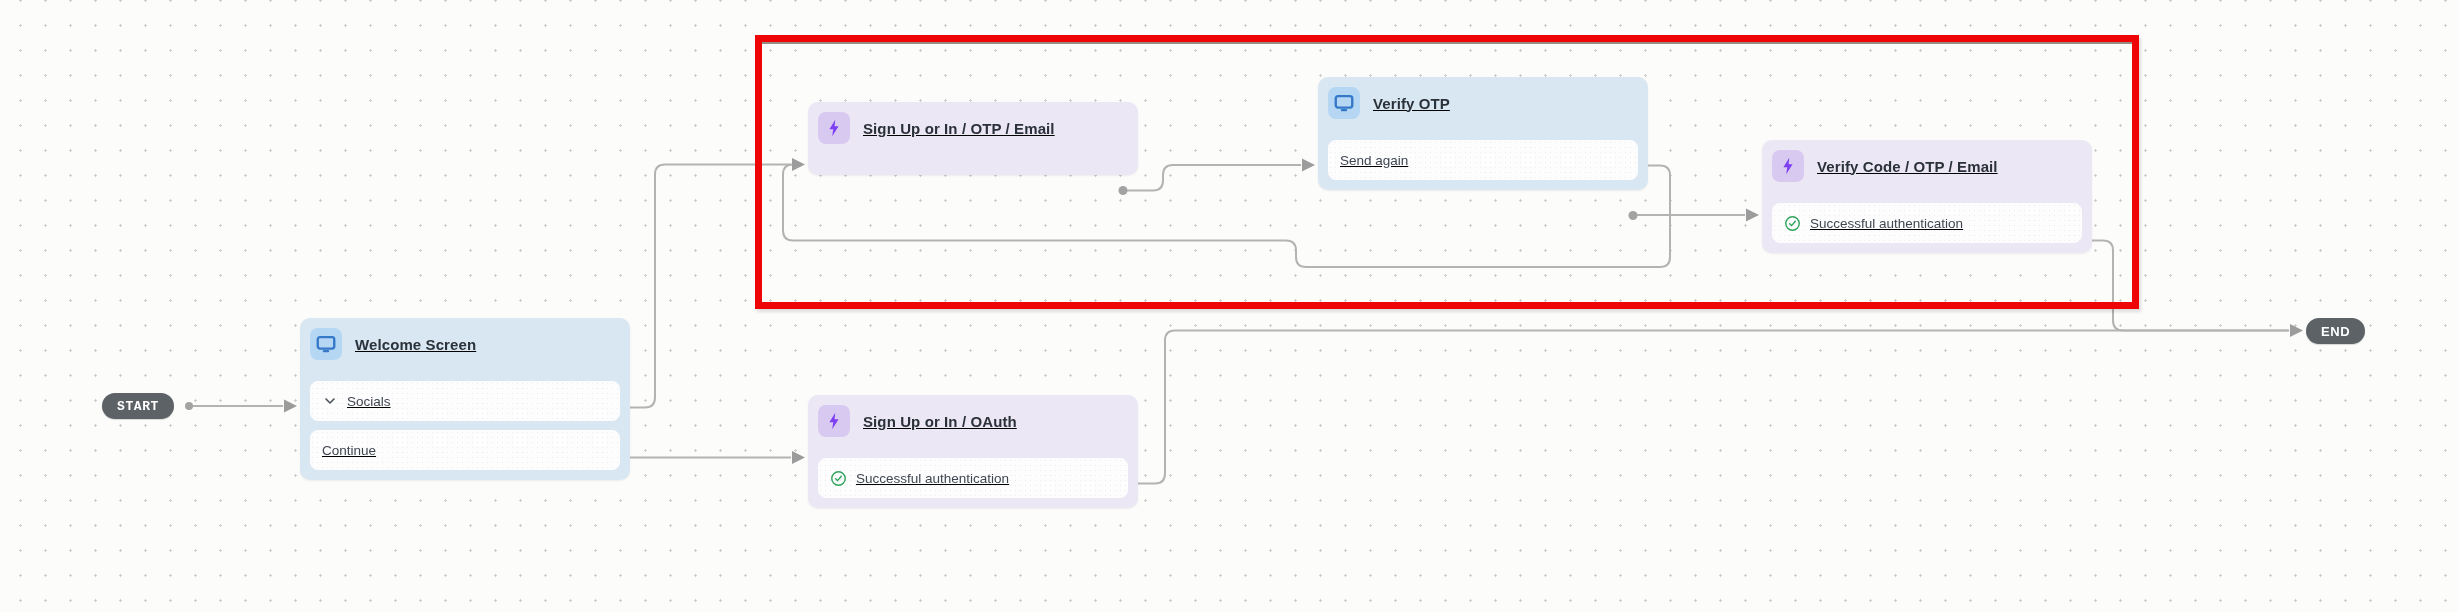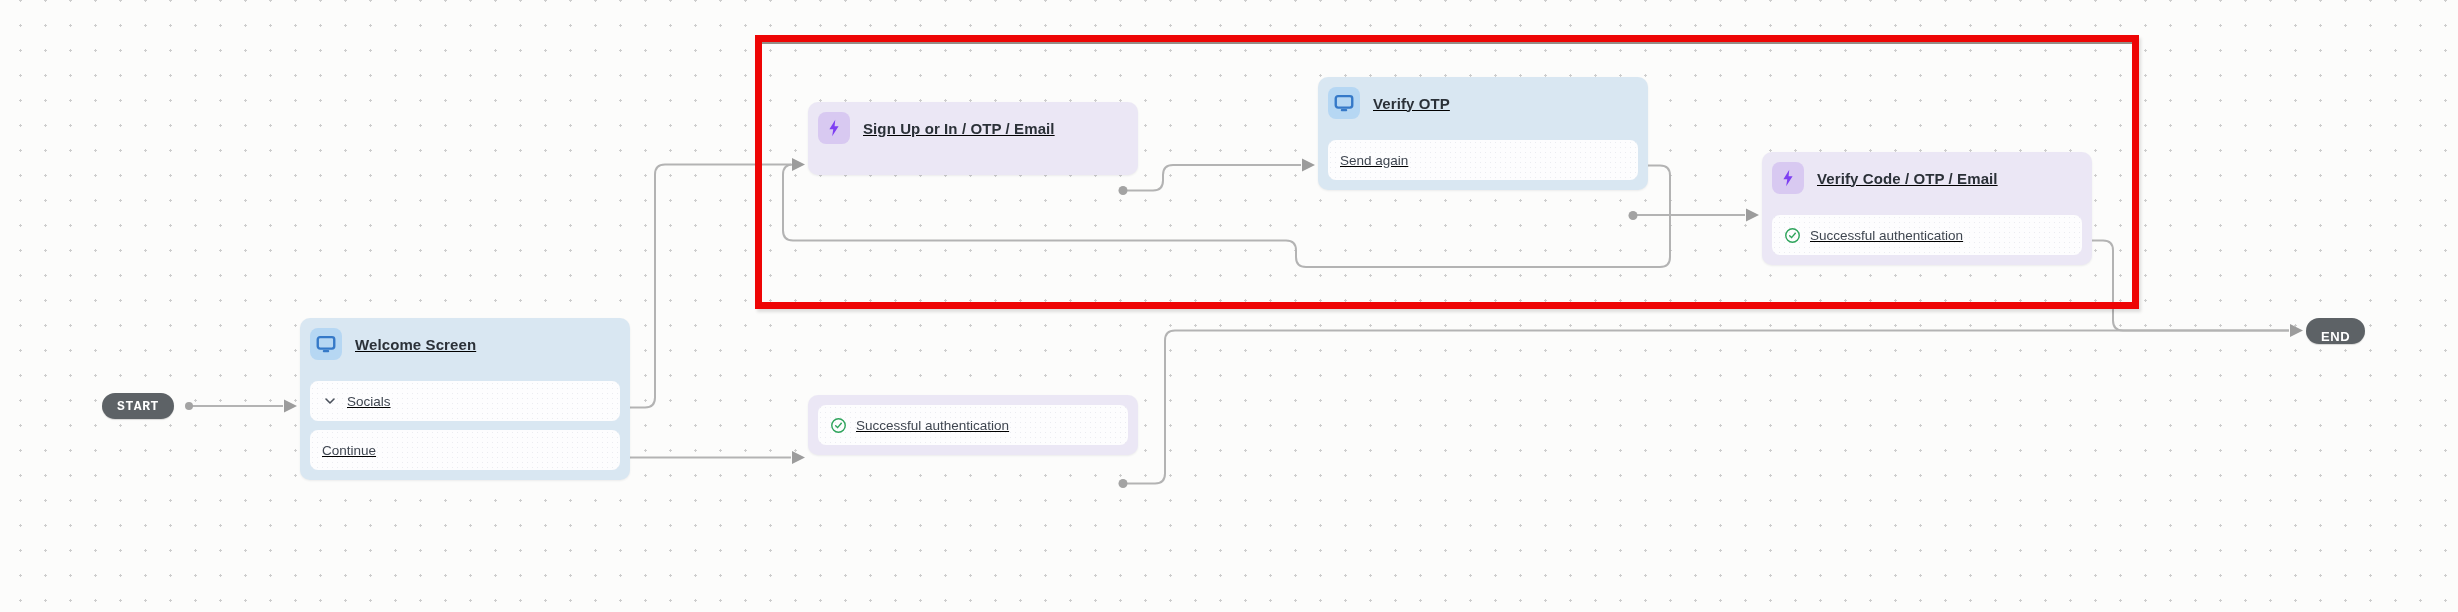--- a/index.html
+++ b/index.html
@@ -155,47 +155,55 @@
           <rect x="8.5" y="18.6" width="7" height="2.4" rx="1" fill="#3579c8"></rect>
         </svg>
       </div>
       <div class="node-title">Verify OTP</div>
     </div>
     <div class="row">
       <span>Send again</span>
     </div>
   </div>
 
-  <div class="node purple" style="left:1762px;top:152px;">
+  <div class="node purple" style="left:1762px;top:140px;">
     <div class="node-header">
       <div class="icon-chip purple">
         <svg class="icon-svg" width="20" height="20" viewBox="0 0 24 24">
           <path d="M13.5 2 L6.5 13.5 h4.6 L9.8 22 L17.5 10 h-4.8 z" fill="#7e3ff2"></path>
         </svg>
       </div>
       <div class="node-title">Verify Code / OTP / Email</div>
     </div>
     <div class="row">
       <svg class="icon-svg" width="17" height="17" viewBox="0 0 24 24">
         <circle cx="12" cy="12" r="9.5" fill="none" stroke="#2fa45c" stroke-width="2"></circle>
         <path d="M8 12.2 l2.7 2.8 L16 8.8" fill="none" stroke="#2fa45c" stroke-width="2" stroke-linecap="round" stroke-linejoin="round"></path>
       </svg>
       <span>Successful authentication</span>
     </div>
   </div>
 
   <div class="node purple" style="left:808px;top:395px;">
+    <div class="node-header">
+      <div class="icon-chip purple">
+        <svg class="icon-svg" width="20" height="20" viewBox="0 0 24 24">
+          <path d="M13.5 2 L6.5 13.5 h4.6 L9.8 22 L17.5 10 h-4.8 z" fill="#7e3ff2"></path>
+        </svg>
+      </div>
+      <div class="node-title">Sign Up or In / OAuth</div>
+    </div>
     <div class="row">
       <svg class="icon-svg" width="17" height="17" viewBox="0 0 24 24">
         <circle cx="12" cy="12" r="9.5" fill="none" stroke="#2fa45c" stroke-width="2"></circle>
         <path d="M8 12.2 l2.7 2.8 L16 8.8" fill="none" stroke="#2fa45c" stroke-width="2" stroke-linecap="round" stroke-linejoin="round"></path>
       </svg>
       <span>Successful authentication</span>
     </div>
   </div>
 
-  <div class="pill" style="left:2306px;top:318px;align-items:flex-end;">
+  <div class="pill" style="left:2306px;top:318px;">
     <span>END</span>
   </div>
 
   <div class="highlight-rect"></div>
 
 </div>
 
 </body></html>

